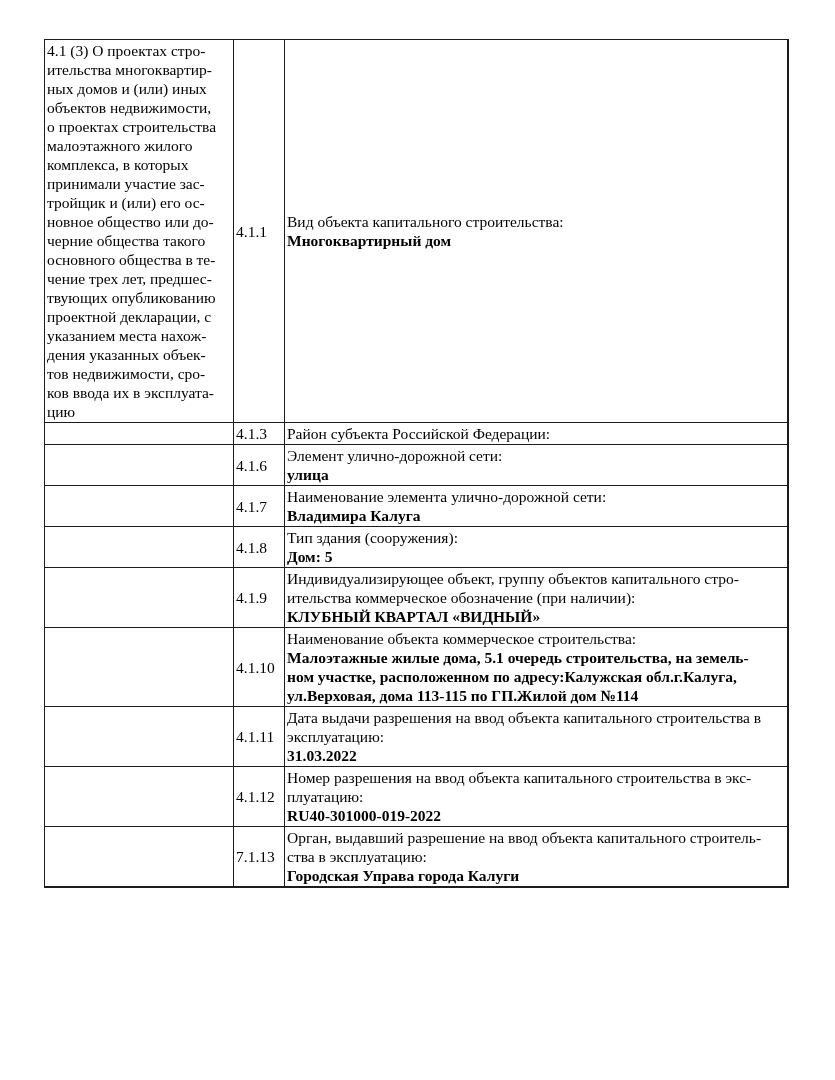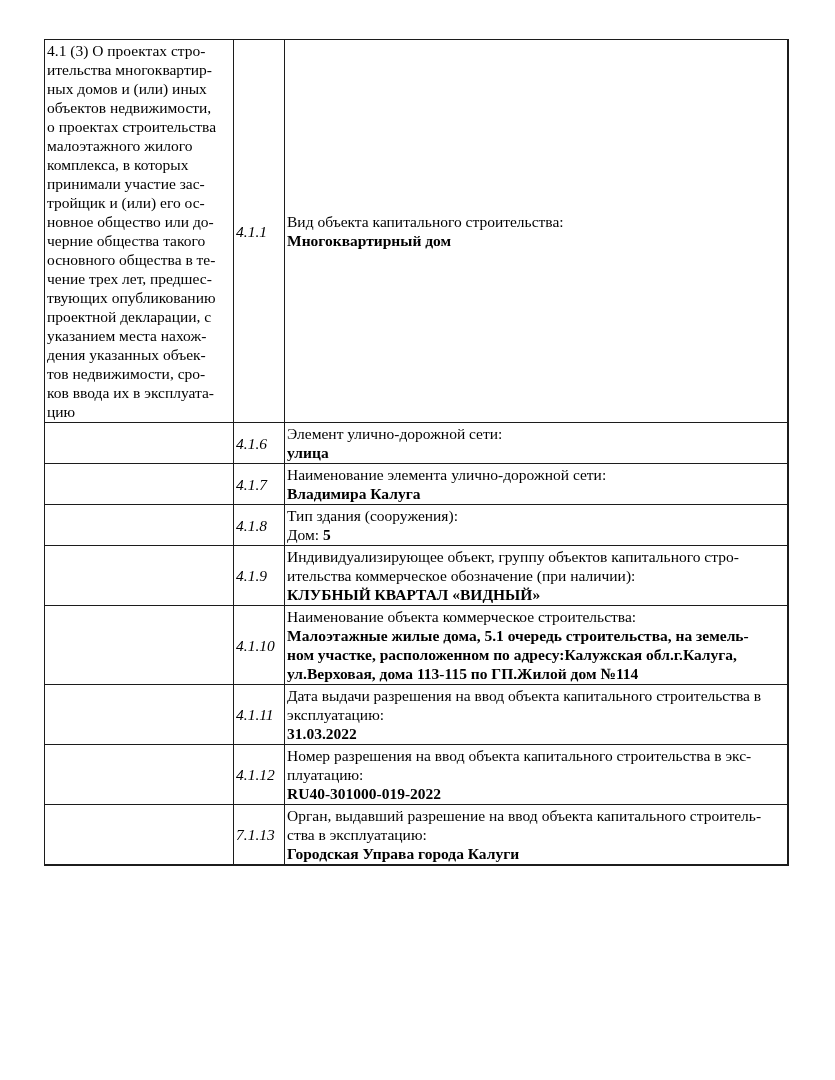--- a/index.html
+++ b/index.html
@@ -27,26 +27,26 @@
   }
   table.decl-table td {
     border: 1px solid #1c1c1c;
     padding: 1px 2px;
     vertical-align: middle;
     font-size: 15.5px;
     line-height: 19px;
     overflow: hidden;
   }
   td.c1 { width: 184px; vertical-align: top; }
-  td.c2 { width: 46px; font-style: italic;  }
+  td.c2 { width: 46px;  }
   td.c3 { width: 498px; padding-left: 3px; }
   .section-label,
   .field-label { white-space: pre-line; }
   .field-value { white-space: pre-line; font-weight: bold; }
-  .field-value .vp { font-weight: normal; }
+  .field-value .vp { font-weight: bold; }
 </style>
 </head>
 <body>
 
 <table class="decl-table">
   <tbody>
     <tr>
       <td class="c1">
         <div class="section-label">4.1 (3) О проектах стро-
 ительства многоквартир-
@@ -66,20 +66,28 @@
 указанием места нахож-
 дения указанных объек-
 тов недвижимости, сро-
 ков ввода их в эксплуата-
 цию</div>
       </td>
       <td class="c2"><span>4.1.1</span></td>
       <td class="c3">
         <div class="field-label">Вид объекта капитального строительства:</div>
         <div class="field-value"><span class="vp"></span><span class="vt">Многоквартирный дом</span></div>
+      </td>
+    </tr>
+    <tr>
+      <td class="c1"></td>
+      <td class="c2"><span>4.1.3</span></td>
+      <td class="c3">
+        <div class="field-label">Район субъекта Российской Федерации:</div>
+        <div class="field-value"><span class="vp"></span><span class="vt"></span></div>
       </td>
     </tr>
     <tr>
       <td class="c1"></td>
       <td class="c2"><span>4.1.6</span></td>
       <td class="c3">
         <div class="field-label">Элемент улично-дорожной сети:</div>
         <div class="field-value"><span class="vp"></span><span class="vt">улица</span></div>
       </td>
     </tr>

